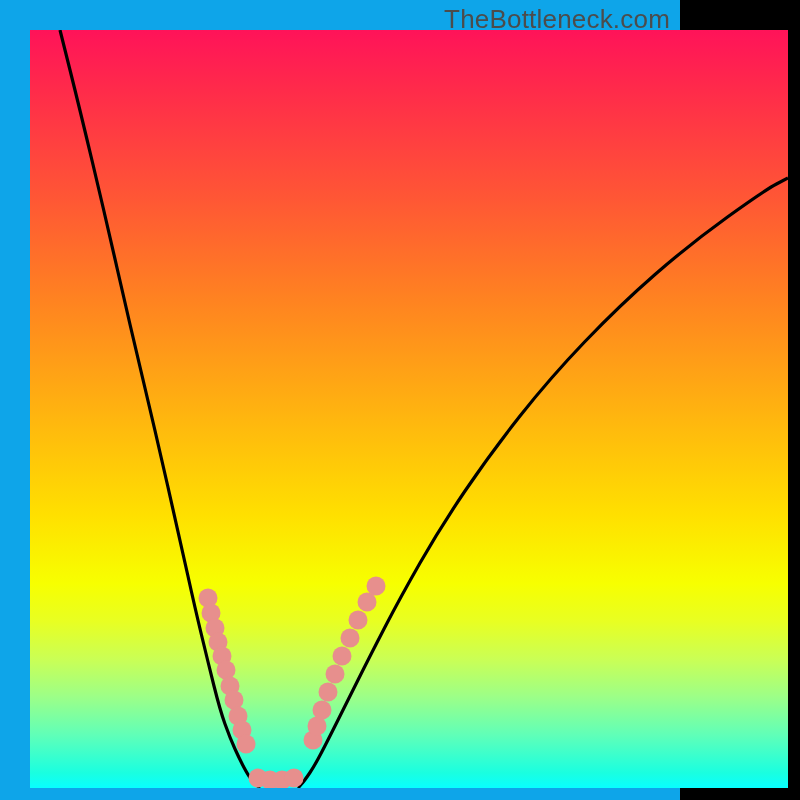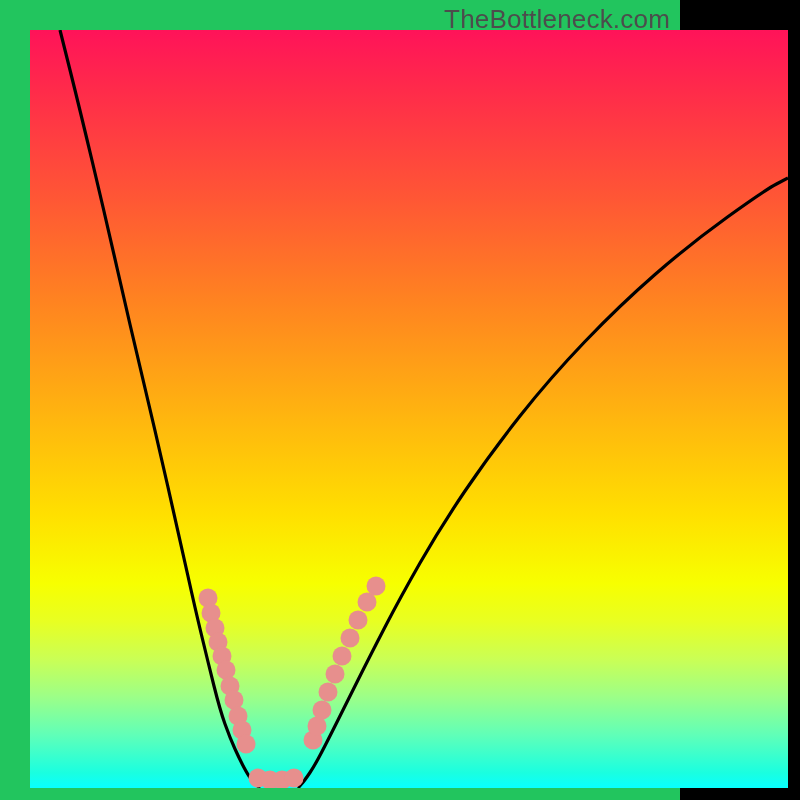--- a/index.html
+++ b/index.html
@@ -10,21 +10,21 @@
     overflow: hidden;
     background: #000;
     font-family: Arial, Helvetica, sans-serif;
   }
   .frame {
     position: absolute;
     left: 0;
     top: 0;
     width: 680px;
     height: 800px;
-    background: #22c55e;
+    background: #0ea5e9;
   }
   .plot {
     position: absolute;
     left: 30px;
     top: 30px;
     width: 758px;
     height: 758px;
     background: linear-gradient(to bottom,
       #ff1359 0%,
       #ff2b4a 8%,

